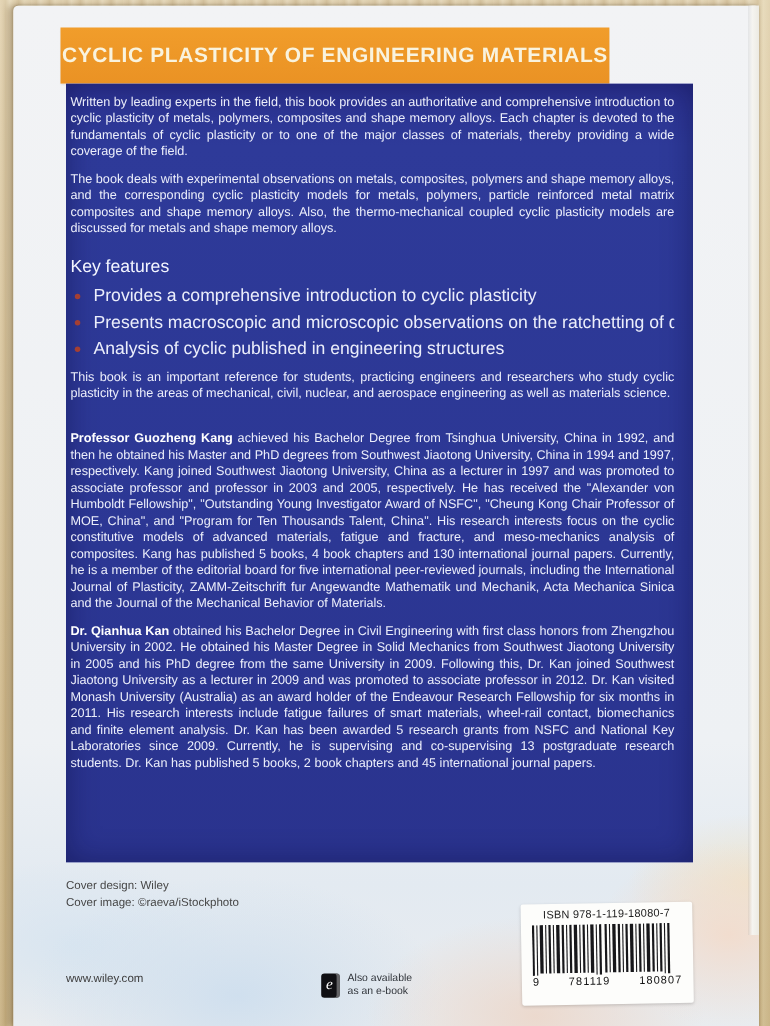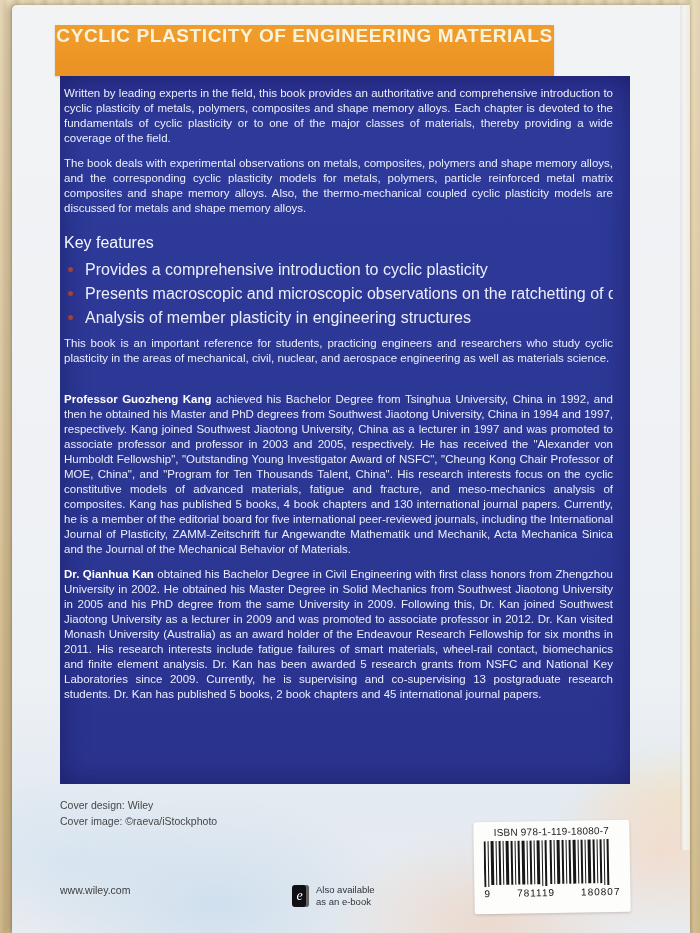--- a/index.html
+++ b/index.html
@@ -30,21 +30,21 @@
       radial-gradient(260px 150px at 30% 97%, rgba(205,222,238,.9), rgba(205,222,238,0) 72%),
       radial-gradient(200px 110px at 8% 92%, rgba(214,228,240,.85), rgba(214,228,240,0) 70%),
       radial-gradient(160px 90px at 99% 86%, rgba(240,228,200,.9), rgba(240,228,200,0) 70%),
       linear-gradient(180deg, #f2f3f5 0%, #eef1f4 72%, #e3eaf1 86%, #e9ecef 100%);
     box-shadow: -4px 0 6px rgba(90,60,20,.35), 0 0 2px rgba(0,0,0,.2);
   }
   
   .banner{
     position:absolute;left:43px;top:20px;width:499px;height:51px;
     background:linear-gradient(180deg,#f19d2b,#ea9224);
-    display:flex;align-items:flex-start;justify-content:center;
+    display:flex;align-items:center;justify-content:center;
     box-shadow:0 1px 2px rgba(0,0,0,.15);
   }
   .banner h1{
     margin:0;font-size:19px;font-weight:600;letter-spacing:.6px;
     color:#f9f3de;text-align:center;
   }
   
   .panel{
     position:absolute;left:48px;top:71px;width:570px;height:708px;
     background:linear-gradient(180deg,#2b3190 0%, #2e3a99 8%, #2c3794 60%, #2a338e 100%);
@@ -144,21 +144,21 @@
 
   <div class="panel">
     <p>Written by leading experts in the field, this book provides an authoritative and comprehensive introduction to cyclic plasticity of metals, polymers, composites and shape memory alloys. Each chapter is devoted to the fundamentals of cyclic plasticity or to one of the major classes of materials, thereby providing a wide coverage of the field.</p>
     <p class="gap-lg">The book deals with experimental observations on metals, composites, polymers and shape memory alloys, and the corresponding cyclic plasticity models for metals, polymers, particle reinforced metal matrix composites and shape memory alloys. Also, the thermo-mechanical coupled cyclic plasticity models are discussed for metals and shape memory alloys.</p>
 
     <div class="kf-head">Key features</div>
 
     <ul class="features">
       <li><span class="dot"></span><span>Provides a comprehensive introduction to cyclic plasticity</span></li>
       <li><span class="dot"></span><span>Presents macroscopic and microscopic observations on the ratchetting of different materials</span></li>
-      <li><span class="dot"></span><span>Analysis of member plasticity in engineering structures</span></li>
+      <li><span class="dot"></span><span>Analysis of cyclic published in engineering structures</span></li>
     </ul>
 
     <p class="gap-lg">This book is an important reference for students, practicing engineers and researchers who study cyclic plasticity in the areas of mechanical, civil, nuclear, and aerospace engineering as well as materials science.</p>
 
     <div class="bio-gap"></div>
 
     <p class="bio"><b>Professor Guozheng Kang</b><span> achieved his Bachelor Degree from Tsinghua University, China in 1992, and then he obtained his Master and PhD degrees from Southwest Jiaotong University, China in 1994 and 1997, respectively. Kang joined Southwest Jiaotong University, China as a lecturer in 1997 and was promoted to associate professor and professor in 2003 and 2005, respectively. He has received the "Alexander von Humboldt Fellowship", "Outstanding Young Investigator Award of NSFC", "Cheung Kong Chair Professor of MOE, China", and "Program for Ten Thousands Talent, China". His research interests focus on the cyclic constitutive models of advanced materials, fatigue and fracture, and meso-mechanics analysis of composites. Kang has published 5 books, 4 book chapters and 130 international journal papers. Currently, he is a member of the editorial board for five international peer-reviewed journals, including the International Journal of Plasticity, ZAMM-Zeitschrift fur Angewandte Mathematik und Mechanik, Acta Mechanica Sinica and the Journal of the Mechanical Behavior of Materials.</span></p>
 
     <p class="bio"><b>Dr. Qianhua Kan</b><span> obtained his Bachelor Degree in Civil Engineering with first class honors from Zhengzhou University in 2002. He obtained his Master Degree in Solid Mechanics from Southwest Jiaotong University in 2005 and his PhD degree from the same University in 2009. Following this, Dr. Kan joined Southwest Jiaotong University as a lecturer in 2009 and was promoted to associate professor in 2012. Dr. Kan visited Monash University (Australia) as an award holder of the Endeavour Research Fellowship for six months in 2011. His research interests include fatigue failures of smart materials, wheel-rail contact, biomechanics and finite element analysis. Dr. Kan has been awarded 5 research grants from NSFC and National Key Laboratories since 2009. Currently, he is supervising and co-supervising 13 postgraduate research students. Dr. Kan has published 5 books, 2 book chapters and 45 international journal papers.</span></p>
   </div>

